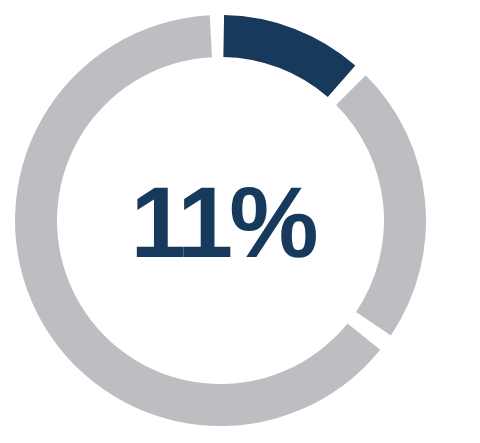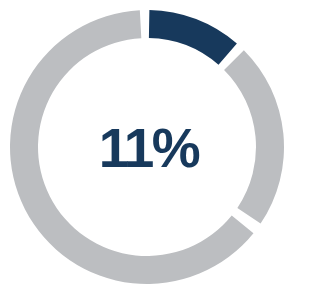--- a/index.html
+++ b/index.html
@@ -32,21 +32,21 @@
     top: 0;
     width: 295px;
     height: 295px;
     display: flex;
     align-items: center;
     justify-content: center;
     pointer-events: none;
   }
   #center-value {
     font-family: "Liberation Sans", sans-serif;
-    font-size: 55px;
+    font-size: 67px;
     font-weight: bold;
     line-height: 1;
     letter-spacing: -2.5px;
     color: #17395C;
     transform: translate(1px, 1px);
     white-space: nowrap;
   }
 </style>
 </head>
 <body>

